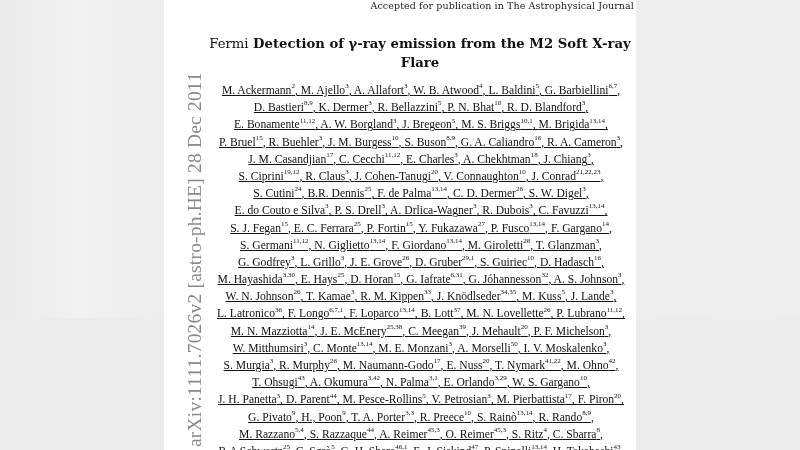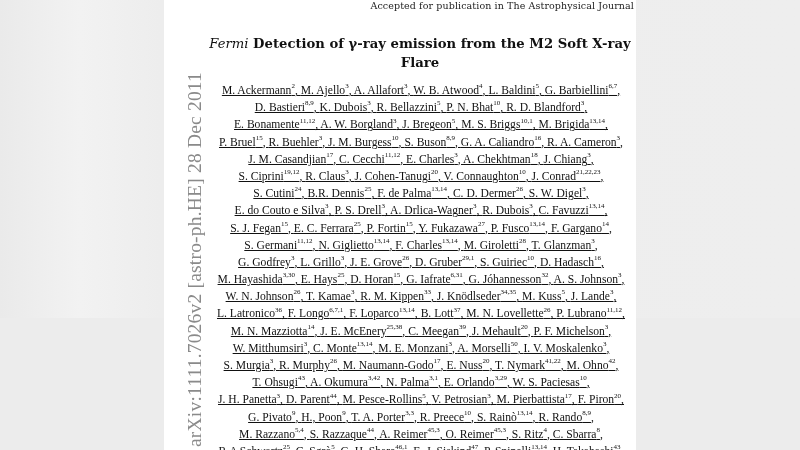--- a/index.html
+++ b/index.html
@@ -60,21 +60,20 @@
       right: 0;
       top: 34px;
       text-align: center;
       font-family: "DejaVu Serif", "Liberation Serif", serif;
       font-weight: bold;
       font-size: 13.2px;
       line-height: 19px;
       color: #111;
     }
     .title .fermi {
-      font-style: italic;
       font-weight: normal;
     }
     .authors {
       position: absolute;
       left: 42px;
       right: 0;
       top: 82px;
       text-align: center;
       font-family: "Liberation Serif", "DejaVu Serif", serif;
       font-size: 11.6px;
@@ -103,36 +102,36 @@
     <div class="arxiv-stamp">
       <span>arXiv:1111.7026v2  [astro-ph.HE]  28 Dec 2011</span>
     </div>
 
     <div class="title">
       <div><span class="fermi">Fermi</span><span> Detection of γ-ray emission from the M2 Soft X-ray Flare</span></div>
     </div>
 
     <div class="authors" id="authors">
         <div class="author-line"><span class="author"><span>M. Ackermann</span><sup>2</sup></span>, <span class="author"><span>M. Ajello</span><sup>3</sup></span>, <span class="author"><span>A. Allafort</span><sup>3</sup></span>, <span class="author"><span>W. B. Atwood</span><sup>4</sup></span>, <span class="author"><span>L. Baldini</span><sup>5</sup></span>, <span class="author"><span>G. Barbiellini</span><sup>6,7</sup></span>,</div>
-        <div class="author-line"><span class="author"><span>D. Bastieri</span><sup>8,9</sup></span>, <span class="author"><span>K. Dubois</span><sup>3</sup></span>, <span class="author"><span>R. Bellazzini</span><sup>5</sup></span>, <span class="author"><span>P. N. Bhat</span><sup>10</sup></span>, <span class="author"><span>R. D. Blandford</span><sup>3</sup></span>,</div>
+        <div class="author-line"><span class="author"><span>D. Bastieri</span><sup>8,9</sup></span>, <span class="author"><span>K. Dermer</span><sup>3</sup></span>, <span class="author"><span>R. Bellazzini</span><sup>5</sup></span>, <span class="author"><span>P. N. Bhat</span><sup>10</sup></span>, <span class="author"><span>R. D. Blandford</span><sup>3</sup></span>,</div>
         <div class="author-line"><span class="author"><span>E. Bonamente</span><sup>11,12</sup></span>, <span class="author"><span>A. W. Borgland</span><sup>3</sup></span>, <span class="author"><span>J. Bregeon</span><sup>5</sup></span>, <span class="author"><span>M. S. Briggs</span><sup>10,1</sup></span>, <span class="author"><span>M. Brigida</span><sup>13,14</sup></span>,</div>
         <div class="author-line"><span class="author"><span>P. Bruel</span><sup>15</sup></span>, <span class="author"><span>R. Buehler</span><sup>3</sup></span>, <span class="author"><span>J. M. Burgess</span><sup>10</sup></span>, <span class="author"><span>S. Buson</span><sup>8,9</sup></span>, <span class="author"><span>G. A. Caliandro</span><sup>16</sup></span>, <span class="author"><span>R. A. Cameron</span><sup>3</sup></span>,</div>
         <div class="author-line"><span class="author"><span>J. M. Casandjian</span><sup>17</sup></span>, <span class="author"><span>C. Cecchi</span><sup>11,12</sup></span>, <span class="author"><span>E. Charles</span><sup>3</sup></span>, <span class="author"><span>A. Chekhtman</span><sup>18</sup></span>, <span class="author"><span>J. Chiang</span><sup>3</sup></span>,</div>
         <div class="author-line"><span class="author"><span>S. Ciprini</span><sup>19,12</sup></span>, <span class="author"><span>R. Claus</span><sup>3</sup></span>, <span class="author"><span>J. Cohen-Tanugi</span><sup>20</sup></span>, <span class="author"><span>V. Connaughton</span><sup>10</sup></span>, <span class="author"><span>J. Conrad</span><sup>21,22,23</sup></span>,</div>
         <div class="author-line"><span class="author"><span>S. Cutini</span><sup>24</sup></span>, <span class="author"><span>B.R. Dennis</span><sup>25</sup></span>, <span class="author"><span>F. de Palma</span><sup>13,14</sup></span>, <span class="author"><span>C. D. Dermer</span><sup>26</sup></span>, <span class="author"><span>S. W. Digel</span><sup>3</sup></span>,</div>
         <div class="author-line"><span class="author"><span>E. do Couto e Silva</span><sup>3</sup></span>, <span class="author"><span>P. S. Drell</span><sup>3</sup></span>, <span class="author"><span>A. Drlica-Wagner</span><sup>3</sup></span>, <span class="author"><span>R. Dubois</span><sup>3</sup></span>, <span class="author"><span>C. Favuzzi</span><sup>13,14</sup></span>,</div>
         <div class="author-line"><span class="author"><span>S. J. Fegan</span><sup>15</sup></span>, <span class="author"><span>E. C. Ferrara</span><sup>25</sup></span>, <span class="author"><span>P. Fortin</span><sup>15</sup></span>, <span class="author"><span>Y. Fukazawa</span><sup>27</sup></span>, <span class="author"><span>P. Fusco</span><sup>13,14</sup></span>, <span class="author"><span>F. Gargano</span><sup>14</sup></span>,</div>
-        <div class="author-line"><span class="author"><span>S. Germani</span><sup>11,12</sup></span>, <span class="author"><span>N. Giglietto</span><sup>13,14</sup></span>, <span class="author"><span>F. Charles</span><sup>13,14</sup></span>, <span class="author"><span>M. Giroletti</span><sup>28</sup></span>, <span class="author"><span>T. Glanzman</span><sup>3</sup></span>,</div>
+        <div class="author-line"><span class="author"><span>S. Germani</span><sup>11,12</sup></span>, <span class="author"><span>N. Giglietto</span><sup>13,14</sup></span>, <span class="author"><span>F. Giordano</span><sup>13,14</sup></span>, <span class="author"><span>M. Giroletti</span><sup>28</sup></span>, <span class="author"><span>T. Glanzman</span><sup>3</sup></span>,</div>
         <div class="author-line"><span class="author"><span>G. Godfrey</span><sup>3</sup></span>, <span class="author"><span>L. Grillo</span><sup>3</sup></span>, <span class="author"><span>J. E. Grove</span><sup>26</sup></span>, <span class="author"><span>D. Gruber</span><sup>29,1</sup></span>, <span class="author"><span>S. Guiriec</span><sup>10</sup></span>, <span class="author"><span>D. Hadasch</span><sup>16</sup></span>,</div>
         <div class="author-line"><span class="author"><span>M. Hayashida</span><sup>3,30</sup></span>, <span class="author"><span>E. Hays</span><sup>25</sup></span>, <span class="author"><span>D. Horan</span><sup>15</sup></span>, <span class="author"><span>G. Iafrate</span><sup>6,31</sup></span>, <span class="author"><span>G. Jóhannesson</span><sup>32</sup></span>, <span class="author"><span>A. S. Johnson</span><sup>3</sup></span>,</div>
         <div class="author-line"><span class="author"><span>W. N. Johnson</span><sup>26</sup></span>, <span class="author"><span>T. Kamae</span><sup>3</sup></span>, <span class="author"><span>R. M. Kippen</span><sup>33</sup></span>, <span class="author"><span>J. Knödlseder</span><sup>34,35</sup></span>, <span class="author"><span>M. Kuss</span><sup>5</sup></span>, <span class="author"><span>J. Lande</span><sup>3</sup></span>,</div>
         <div class="author-line"><span class="author"><span>L. Latronico</span><sup>36</sup></span>, <span class="author"><span>F. Longo</span><sup>6,7,1</sup></span>, <span class="author"><span>F. Loparco</span><sup>13,14</sup></span>, <span class="author"><span>B. Lott</span><sup>37</sup></span>, <span class="author"><span>M. N. Lovellette</span><sup>26</sup></span>, <span class="author"><span>P. Lubrano</span><sup>11,12</sup></span>,</div>
         <div class="author-line"><span class="author"><span>M. N. Mazziotta</span><sup>14</sup></span>, <span class="author"><span>J. E. McEnery</span><sup>25,38</sup></span>, <span class="author"><span>C. Meegan</span><sup>39</sup></span>, <span class="author"><span>J. Mehault</span><sup>20</sup></span>, <span class="author"><span>P. F. Michelson</span><sup>3</sup></span>,</div>
         <div class="author-line"><span class="author"><span>W. Mitthumsiri</span><sup>3</sup></span>, <span class="author"><span>C. Monte</span><sup>13,14</sup></span>, <span class="author"><span>M. E. Monzani</span><sup>3</sup></span>, <span class="author"><span>A. Morselli</span><sup>50</sup></span>, <span class="author"><span>I. V. Moskalenko</span><sup>3</sup></span>,</div>
         <div class="author-line"><span class="author"><span>S. Murgia</span><sup>3</sup></span>, <span class="author"><span>R. Murphy</span><sup>26</sup></span>, <span class="author"><span>M. Naumann-Godo</span><sup>17</sup></span>, <span class="author"><span>E. Nuss</span><sup>20</sup></span>, <span class="author"><span>T. Nymark</span><sup>41,22</sup></span>, <span class="author"><span>M. Ohno</span><sup>42</sup></span>,</div>
-        <div class="author-line"><span class="author"><span>T. Ohsugi</span><sup>43</sup></span>, <span class="author"><span>A. Okumura</span><sup>3,42</sup></span>, <span class="author"><span>N. Palma</span><sup>3,1</sup></span>, <span class="author"><span>E. Orlando</span><sup>3,29</sup></span>, <span class="author"><span>W. S. Paciesas</span><sup>10</sup></span>,</div>
+        <div class="author-line"><span class="author"><span>T. Ohsugi</span><sup>43</sup></span>, <span class="author"><span>A. Okumura</span><sup>3,42</sup></span>, <span class="author"><span>N. Palma</span><sup>3,1</sup></span>, <span class="author"><span>E. Orlando</span><sup>3,29</sup></span>, <span class="author"><span>W. S. Gargano</span><sup>10</sup></span>,</div>
         <div class="author-line"><span class="author"><span>J. H. Panetta</span><sup>3</sup></span>, <span class="author"><span>D. Parent</span><sup>44</sup></span>, <span class="author"><span>M. Pesce-Rollins</span><sup>5</sup></span>, <span class="author"><span>V. Petrosian</span><sup>3</sup></span>, <span class="author"><span>M. Pierbattista</span><sup>17</sup></span>, <span class="author"><span>F. Piron</span><sup>20</sup></span>,</div>
         <div class="author-line"><span class="author"><span>G. Pivato</span><sup>9</sup></span>, <span class="author"><span>H., Poon</span><sup>9</sup></span>, <span class="author"><span>T. A. Porter</span><sup>3,3</sup></span>, <span class="author"><span>R. Preece</span><sup>10</sup></span>, <span class="author"><span>S. Rainò</span><sup>13,14</sup></span>, <span class="author"><span>R. Rando</span><sup>8,9</sup></span>,</div>
         <div class="author-line"><span class="author"><span>M. Razzano</span><sup>5,4</sup></span>, <span class="author"><span>S. Razzaque</span><sup>44</sup></span>, <span class="author"><span>A. Reimer</span><sup>45,3</sup></span>, <span class="author"><span>O. Reimer</span><sup>45,3</sup></span>, <span class="author"><span>S. Ritz</span><sup>4</sup></span>, <span class="author"><span>C. Sbarra</span><sup>8</sup></span>,</div>
         <div class="author-line"><span class="author"><span>R.A Schwartz</span><sup>25</sup></span>, <span class="author"><span>C. Sgrò</span><sup>5</sup></span>, <span class="author"><span>G. H. Share</span><sup>46,1</sup></span>, <span class="author"><span>E. J. Siskind</span><sup>47</sup></span>, <span class="author"><span>P. Spinelli</span><sup>13,14</sup></span>, <span class="author"><span>H. Takahashi</span><sup>43</sup></span>,</div>
       </div>
   </div>
 </div>
 
 </body></html>

